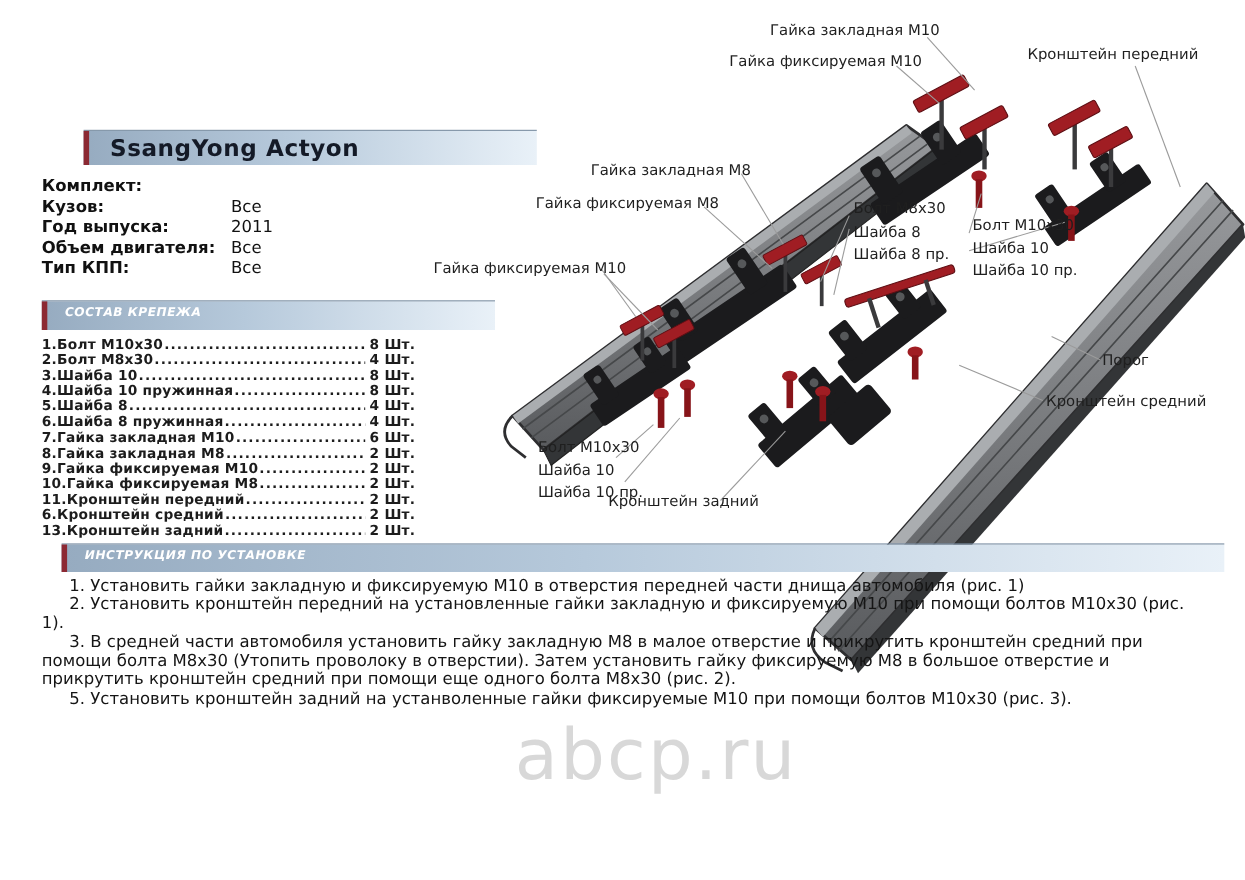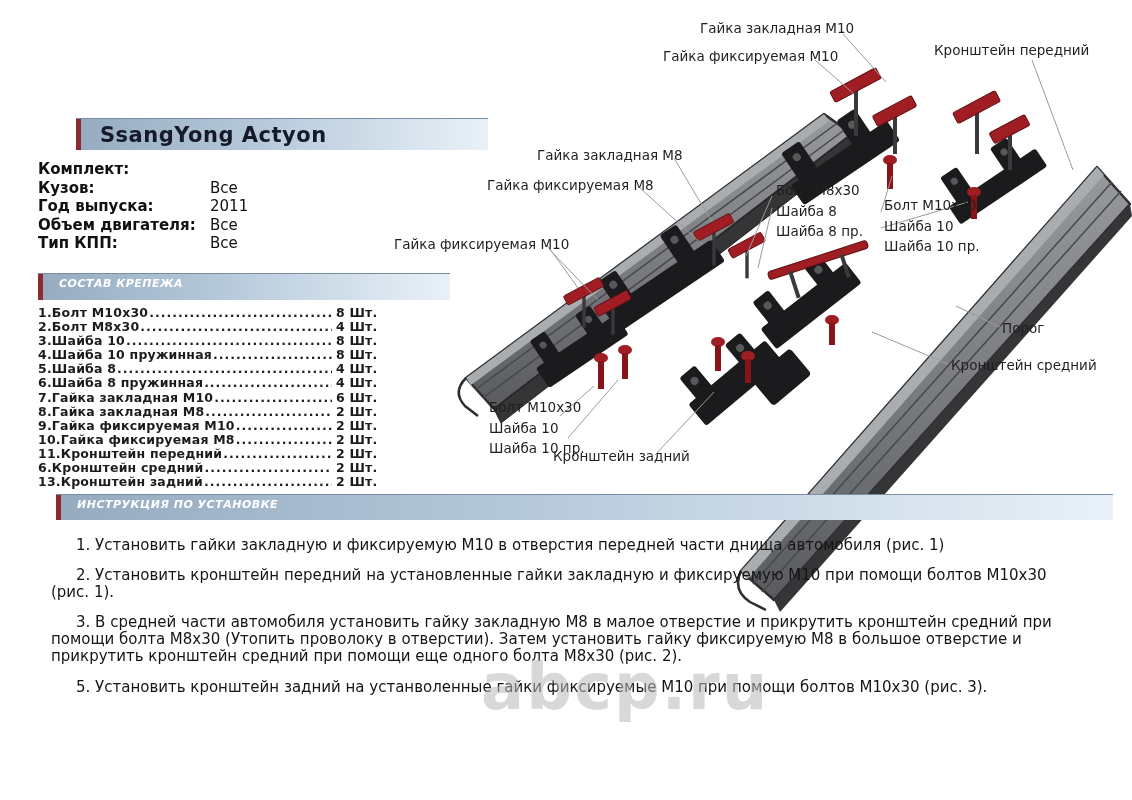--- a/index.html
+++ b/index.html
@@ -42,33 +42,33 @@
   .parts{position:absolute;left:38px;top:306px;width:346px;}
   .part-row{display:flex;align-items:baseline;height:14.1px;font-size:12.5px;
     font-weight:bold;line-height:14.1px;color:#1c1c1c;letter-spacing:.2px;}
   .part-name{white-space:nowrap;}
   .dots{flex:1;overflow:hidden;white-space:nowrap;margin:0 4px 0 1px;color:#1c1c1c;}
   .dots::after{content:"......................................................................";letter-spacing:1px;}
   .qty{width:48px;flex:none;white-space:nowrap;}
 
   
   .steps{position:absolute;left:38px;top:524px;width:1062px;font-size:15px;line-height:1.14;color:#151515;}
-  .steps p{margin:13px;text-indent:25px;}
+  .steps p{margin:0;text-indent:25px;}
 
   
   #diagram-svg{position:absolute;left:0;top:0;z-index:1;}
   .diagram-label{
     position:absolute;z-index:3;font-size:13.5px;color:#1f1f1f;
     white-space:pre-line;line-height:20.5px;
   }
   
   .watermark{
     position:absolute;left:468px;top:650px;z-index:5;
-    font-size:64px;font-weight:bold;letter-spacing:2px;
-    color:#b9b9b9;opacity:.55;pointer-events:none;margin-left:13px;
+    font-size:64px;font-weight:normal;letter-spacing:2px;
+    color:#b9b9b9;opacity:.55;pointer-events:none;
   }
 </style>
 </head>
 <body>
 
 <svg id="diagram-svg" width="1132" height="800" viewBox="0 0 1132 800">
   <defs>
     <linearGradient id="boardGrad" x1="0" y1="0" x2="0" y2="1">
       <stop offset="0" stop-color="#97999c"></stop>
       <stop offset="0.55" stop-color="#77797c"></stop>

